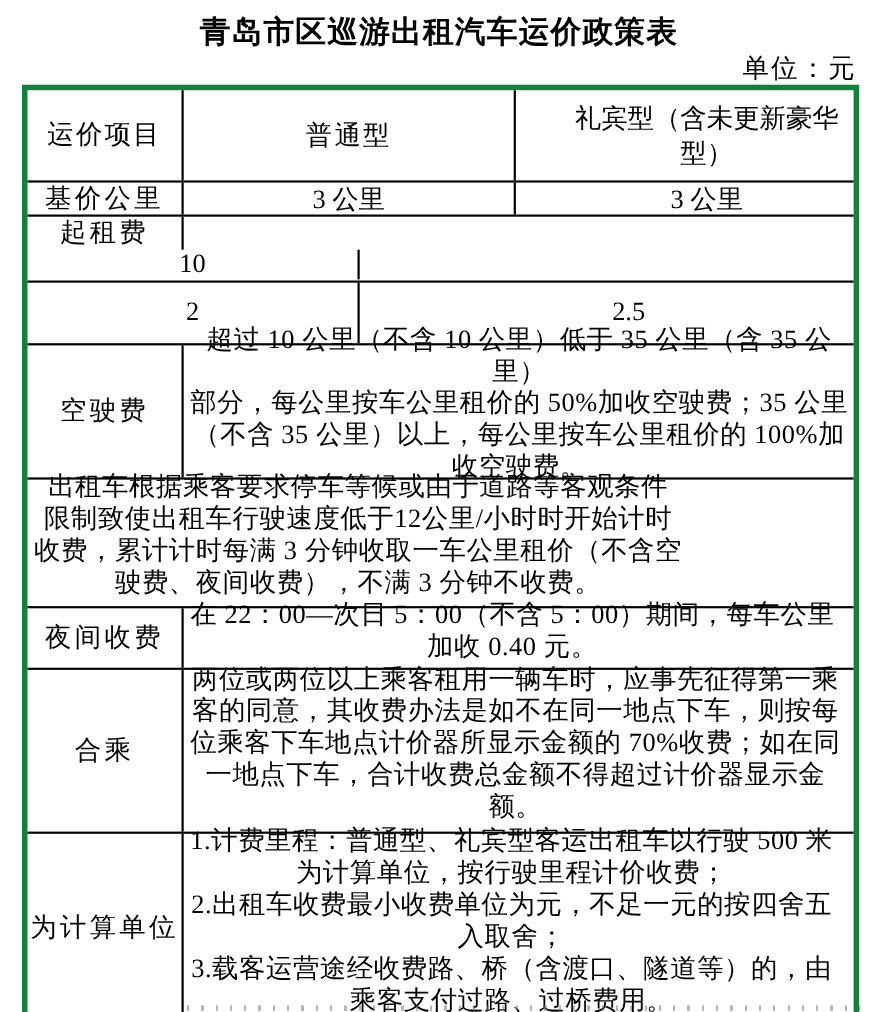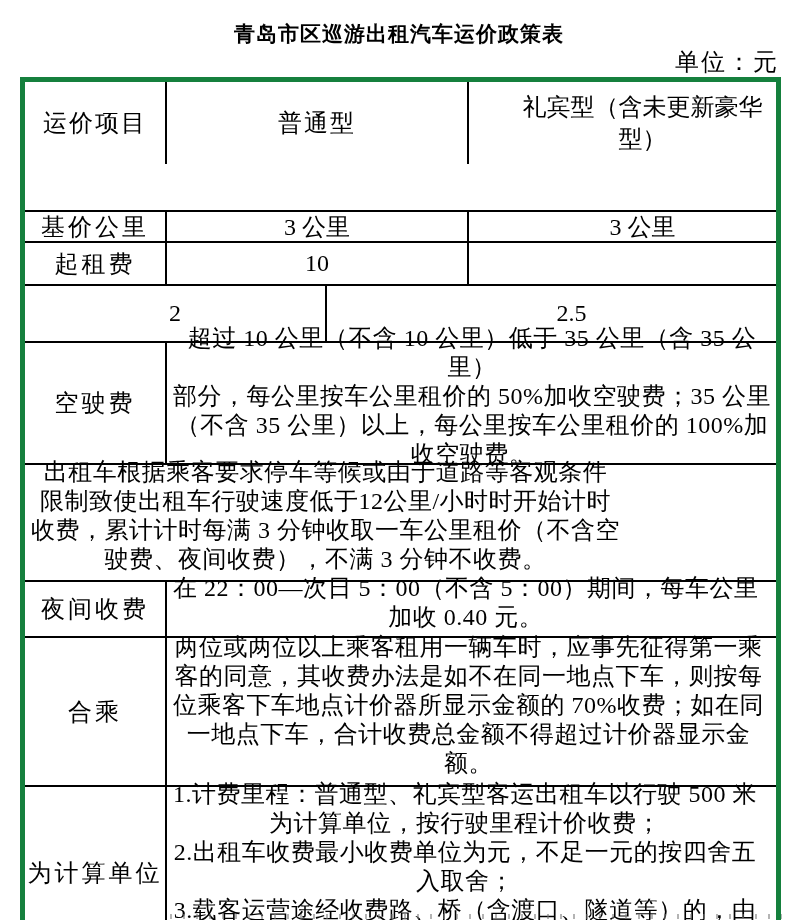--- a/index.html
+++ b/index.html
@@ -13,25 +13,25 @@
     color: #000000;
   }
   .page {
     position: relative;
     width: 798px;
     height: 920px;
     background: #ffffff;
   }
   .doc-title {
     position: absolute;
-    top: 20px;
+    top: 10px;
     left: 0;
     width: 798px;
     text-align: center;
-    font-size: 21px;
+    font-size: 28px;
     font-weight: bold;
     letter-spacing: 1px;
   }
   .unit-note {
     position: absolute;
     top: 46px;
     left: 0;
     width: 779px;
     text-align: right;
     font-size: 24px;
@@ -47,22 +47,22 @@
     font-size: 24px;
   }
   .tr {
     display: flex;
     border-top: 2px solid #000000;
     box-sizing: border-box;
     align-items: stretch;
   }
   .tr:first-child { border-top: none; }
   .rh0 { height: 82px; }
-  .rh1 { height: 31px; margin-top: 46px; }
-  .rh2 { height: 43px; }
+  .rh1 { height: 31px; }
+  .rh2 { height: 60px; flex-direction: column; }
   .rh3 { height: 57px; }
   .rh4 { height: 122px; }
   .rh5 { height: 117px; }
   .rh6 { height: 56px; }
   .rh7 { height: 149px; }
   .rh8 { height: 174px; }
   .td {
     box-sizing: border-box;
     display: flex;
     align-items: center;

